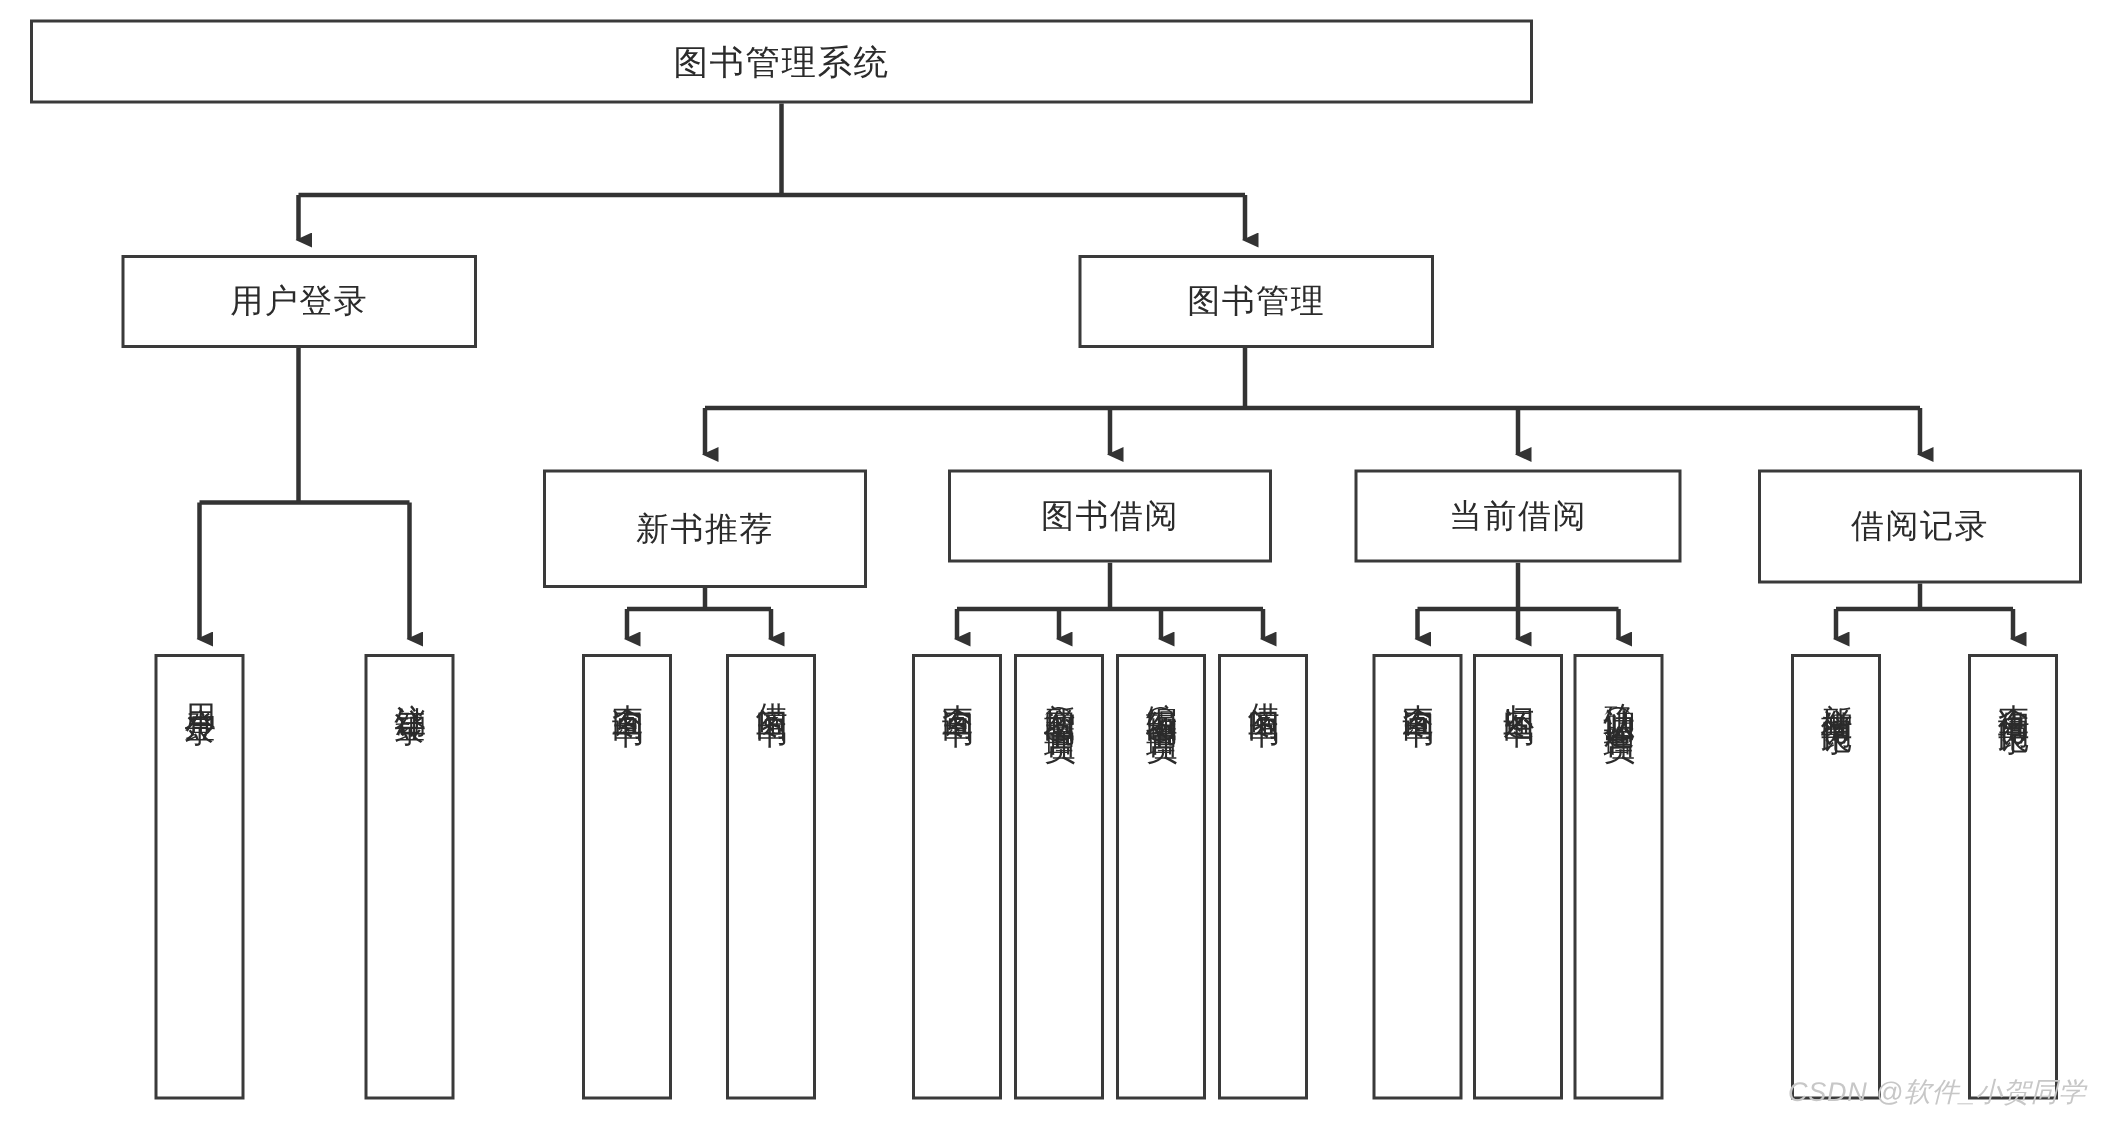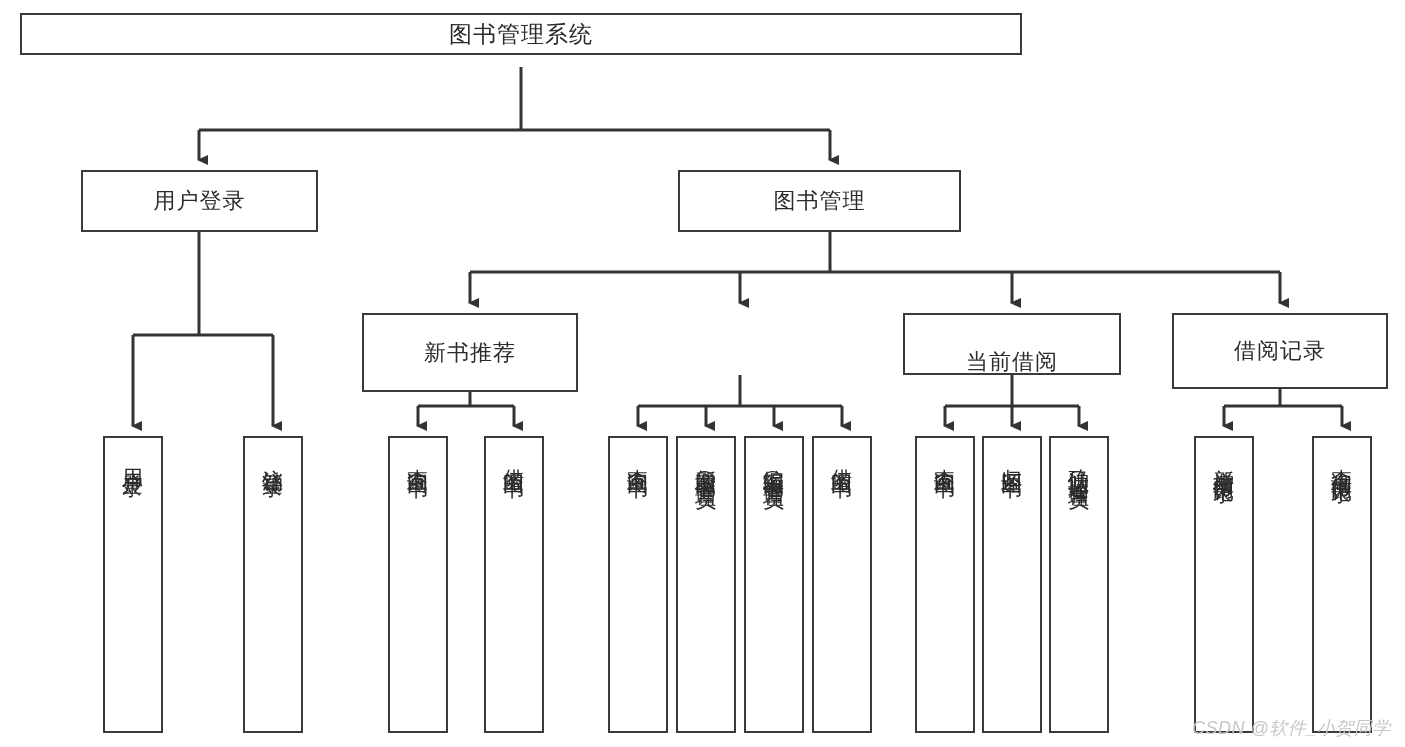--- a/index.html
+++ b/index.html
@@ -112,35 +112,38 @@
       <path d="M1012,406 L1012,426" marker-end="url(#arrow)"></path>
       <path d="M1079,406 L1079,426" marker-end="url(#arrow)"></path>
 
       <path d="M1280,375 L1280,406"></path>
       <path d="M1224,406 L1342,406"></path>
       <path d="M1224,406 L1224,426" marker-end="url(#arrow)"></path>
       <path d="M1342,406 L1342,426" marker-end="url(#arrow)"></path>
     </g>
   </svg>
 
-  <div class="node root" style="left:20px; top:13px; width:1002px; height:42px;">
+  <div class="node root" style="left:20px; top:13px; width:1002px; height:56px;">
     <span class="label">图书管理系统</span>
   </div>
 
   <div class="node" style="left:81px; top:170px; width:237px; height:62px;">
     <span class="label">用户登录</span>
   </div>
-  <div class="node" style="left:678px; top:170px; width:283px; height:62px;">
+  <div class="node" style="left:719px; top:170px; width:237px; height:62px;">
     <span class="label">图书管理</span>
   </div>
 
   <div class="node" style="left:362px; top:313px; width:216px; height:79px;">
     <span class="label">新书推荐</span>
   </div>
-  <div class="node" style="left:903px; top:313px; width:218px; height:62px;align-items:flex-end;">
+  <div class="node" style="left:632px; top:313px; width:216px; height:62px;">
+    <span class="label">图书借阅</span>
+  </div>
+  <div class="node" style="left:903px; top:313px; width:218px; height:62px;">
     <span class="label">当前借阅</span>
   </div>
   <div class="node" style="left:1172px; top:313px; width:216px; height:76px;">
     <span class="label">借阅记录</span>
   </div>
 
   <div class="node vertical" style="left:103px; top:436px; width:60px; height:297px;">
     <span class="label">用户登录</span>
   </div>
   <div class="node vertical" style="left:243px; top:436px; width:60px; height:297px;">

